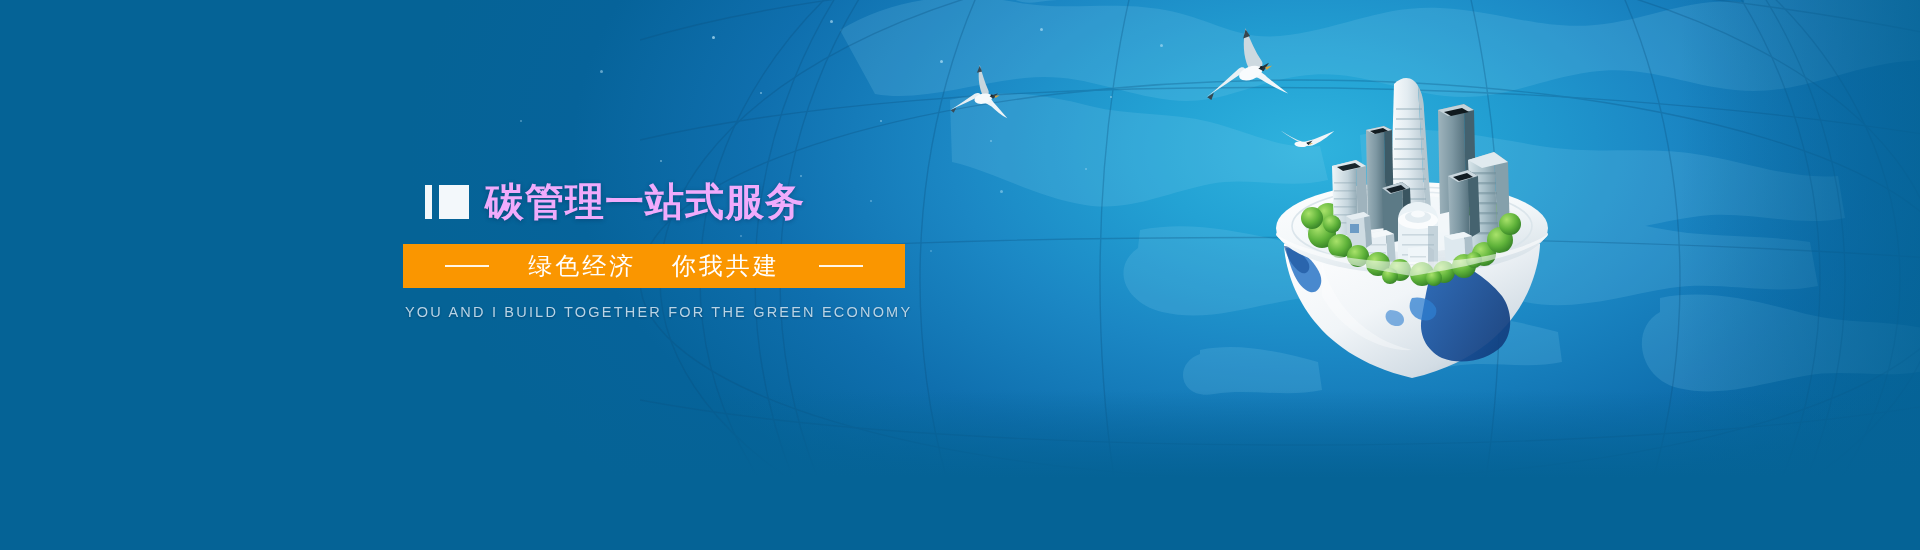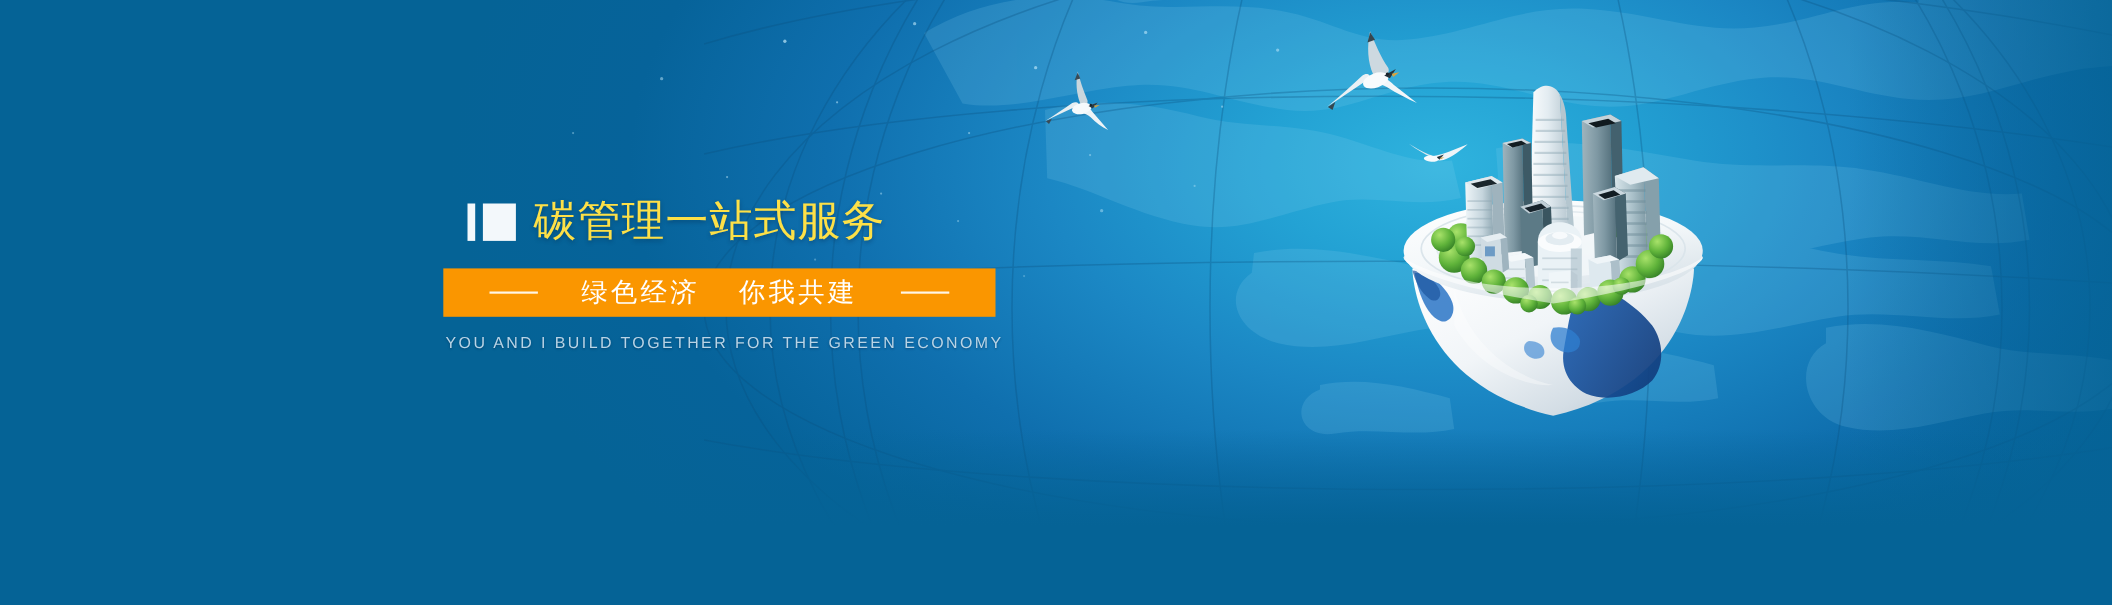--- a/index.html
+++ b/index.html
@@ -65,21 +65,21 @@
   .globe-wrap svg { width:100%; height:100%; display:block; overflow:visible; }
 
   
   .textblock { position:absolute; left:425px; top:178px; width:620px; }
 
   .title-row { display:flex; align-items:center; height:48px; }
   .title-mark { display:flex; align-items:center; gap:7px; margin-right:16px; }
   .mark-bar { width:7px; height:34px; background:#f3f8fb; }
   .mark-sq  { width:30px; height:34px; background:#f3f8fb; }
   .title-text {
-    font-size:39px; font-weight:normal; color:#fde047;
+    font-size:39px; font-weight:bold; color:#f0abfc;
     letter-spacing:1px; line-height:44px; white-space:nowrap;
     text-shadow:0 1px 4px rgba(0,30,60,.35);
   }
 
   .subtitle {
     margin-top:12px; margin-left:3px;
     font-size:19px; color:#eef6fb; font-weight:normal;
     letter-spacing:.5px; white-space:nowrap;
     text-shadow:0 1px 3px rgba(0,30,60,.35);
   }

